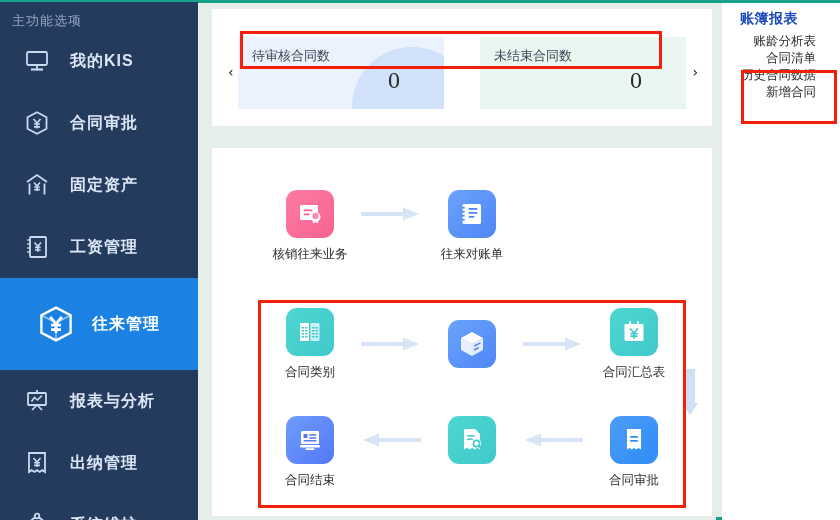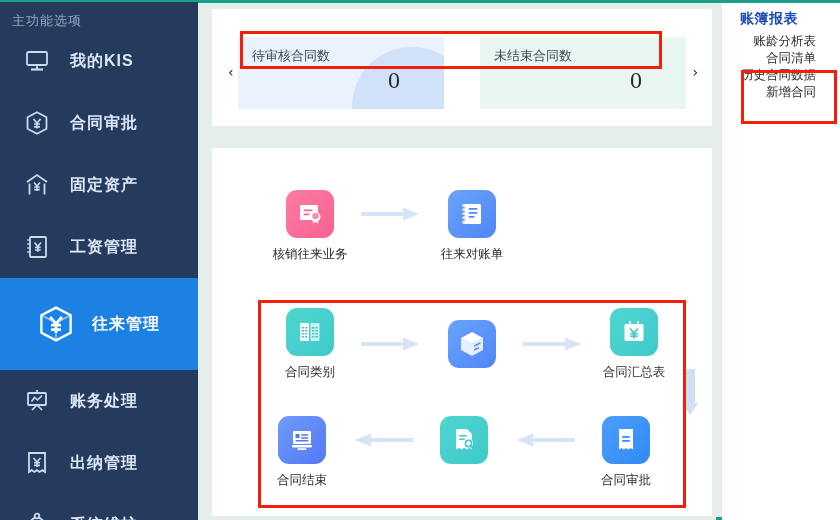--- a/index.html
+++ b/index.html
@@ -256,21 +256,21 @@
 
   <div class="nav-item">
     <span class="nav-icon">
       <svg width="26" height="26" viewBox="0 0 26 26" fill="none" stroke="#c9d9f0" stroke-width="1.8">
         <line x1="13" y1="2" x2="13" y2="5"></line>
         <rect x="4" y="5" width="18" height="12" rx="0.8"></rect>
         <path d="M7.5 13.5 L10.5 9.5 L13.5 12 L18 7.5" stroke-width="1.6"></path>
         <path d="M13 17 L8 22 M13 17 L18 22" stroke-width="1.7"></path>
       </svg>
     </span>
-    <span class="nav-label">账务处理</span>
+    <span class="nav-label">报表与分析</span>
   </div>
 
   <div class="nav-item">
     <span class="nav-icon">
       <svg width="26" height="26" viewBox="0 0 26 26" fill="none" stroke="#c9d9f0" stroke-width="1.8">
         <path d="M5 3h16v19l-2.7-1.8L15.6 22l-2.6-1.8L10.4 22 7.7 20.2 5 22 Z"></path>
         <path d="M9.5 8 L13 12 L16.5 8 M10 12.8h6 M10 15.4h6 M13 12v5" stroke-width="1.6"></path>
       </svg>
     </span>
     <span class="nav-label">出纳管理</span>
@@ -407,21 +407,21 @@
         </div>
         <div class="flow-label">合同汇总表</div>
       </div>
       <div class="arrow-v" style="left:404px; top:62px;">
         <svg width="16" height="48" viewBox="0 0 16 48">
           <path d="M3 0 H13 V34 H16 L8 46 L0 34 H3 Z" fill="#cfe0f4"></path>
         </svg>
       </div>
     </div>
 
-    <div class="flow-row" style="left:42px; top:268px;font-family:Liberation Serif, serif;">
+    <div class="flow-row" style="left:50px; top:268px;font-family:Liberation Serif, serif;">
       <div class="flow-node">
         <div class="flow-tile" style="background:linear-gradient(135deg,#6f9cfb,#5478f5);">
           <svg width="30" height="30" viewBox="0 0 30 30">
             <rect x="6" y="6" width="18" height="13" rx="1.2" fill="#ffffff"></rect>
             <rect x="8.5" y="9" width="4" height="4" rx="0.6" fill="#5478f5"></rect>
             <rect x="14" y="9.3" width="7.5" height="1.5" rx="0.75" fill="#5478f5"></rect>
             <rect x="14" y="12.2" width="7.5" height="1.5" rx="0.75" fill="#5478f5"></rect>
             <rect x="8.5" y="15" width="13" height="1.5" rx="0.75" fill="#5478f5"></rect>
             <rect x="5" y="20" width="20" height="2.4" rx="1.2" fill="#ffffff"></rect>
             <rect x="10.5" y="23.2" width="9" height="1.8" rx="0.9" fill="#ffffff"></rect>

